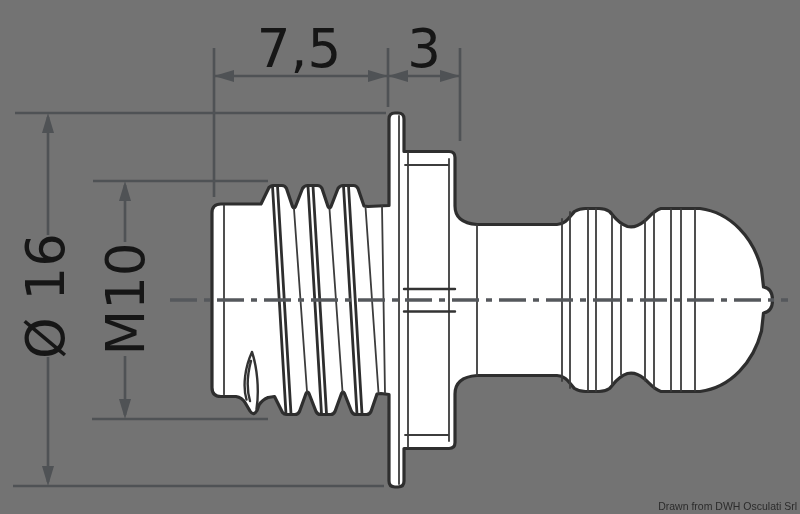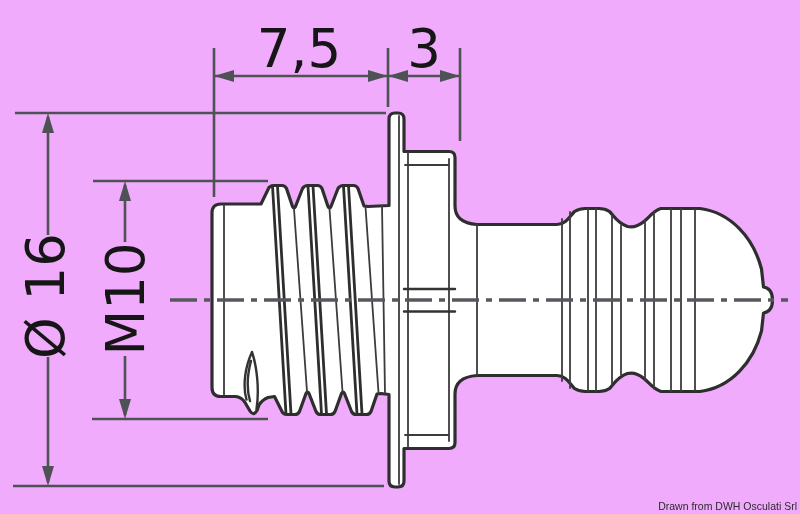--- a/index.html
+++ b/index.html
@@ -1,16 +1,16 @@
 <!DOCTYPE html>
 <html><head>
 <meta charset="utf-8">
 <style>
   html,body { margin:0; padding:0; background:#ffffff; }
-  #canvas { position:relative; width:800px; height:514px; background:#f0abfc; overflow:hidden; }
+  #canvas { position:relative; width:800px; height:514px; background:#737373; overflow:hidden; }
   svg { display:block; }
 
   .outline   { fill:#ffffff; stroke:#2e2e2e; stroke-width:3.2; stroke-linejoin:round; stroke-linecap:round; }
   .crest     { fill:none; stroke:#2e2e2e; stroke-width:2.8; stroke-linecap:round; }
   .iline     { fill:none; stroke:#3c3c3c; stroke-width:1.8; stroke-linecap:round; }
   .iline2    { fill:none; stroke:#333333; stroke-width:2.4; stroke-linecap:round; }
   .centerline{ fill:none; stroke:#55585c; stroke-width:3.4; stroke-dasharray:27 7 6 7; }
   .dim       { fill:none; stroke:#4f5255; stroke-width:2.6; stroke-linecap:butt; }
   .dimfill   { fill:#4f5255; stroke:none; }
 

